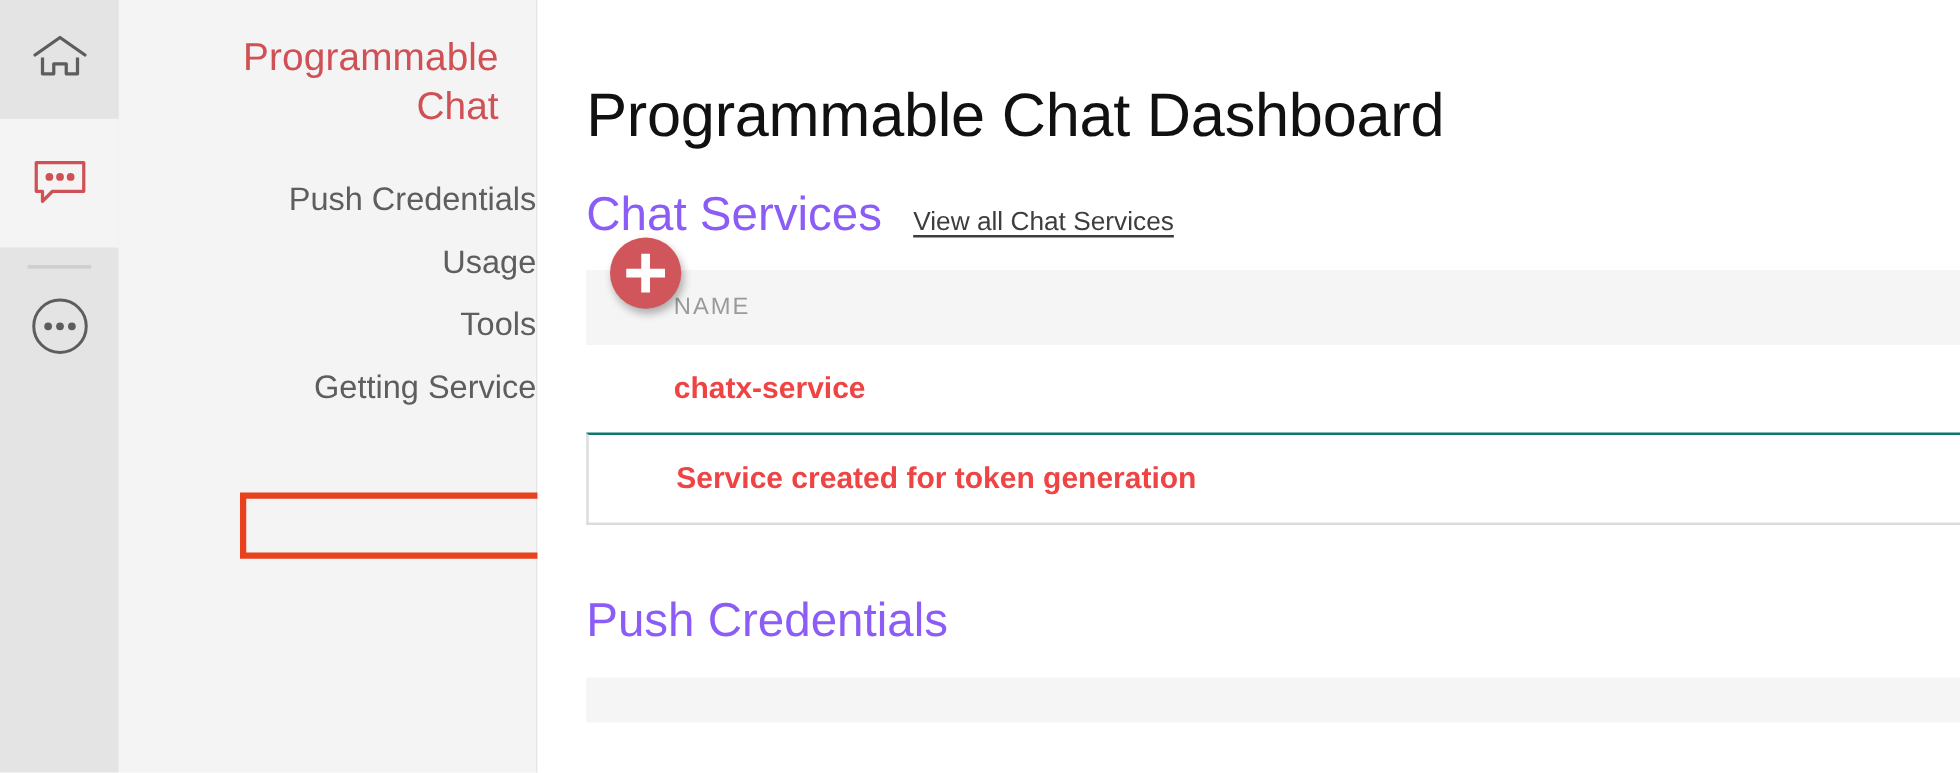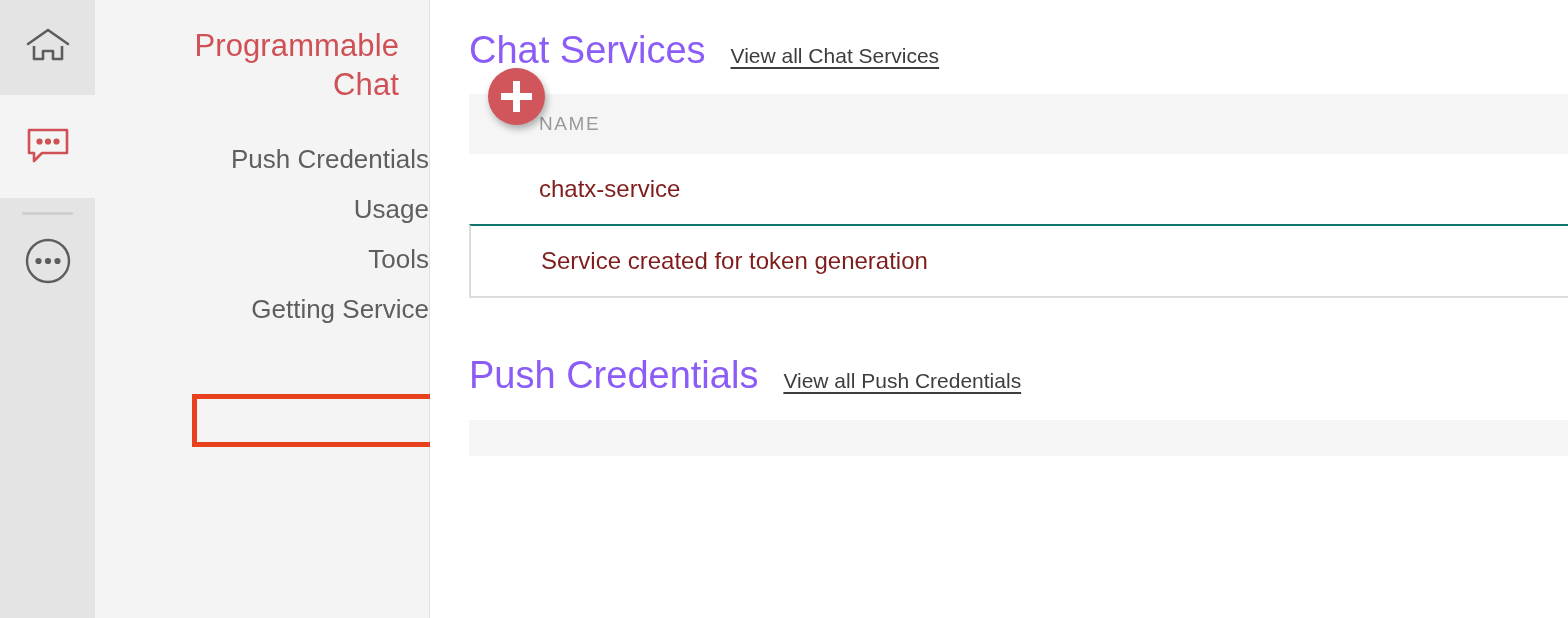--- a/index.html
+++ b/index.html
@@ -184,23 +184,23 @@
     box-sizing: border-box;
     background: #ffffff;
   }
   .table-row.bordered {
     border-top: 2px solid #0f766e;
     border-bottom: 2px solid #dcdcdc;
     border-left: 2px solid #dcdcdc;
     height: 74px;
   }
   .row-link {
-    color: #7f1d1d;
+    color: #ef4444;
     font-size: 24px;
-    font-weight: 400;
+    font-weight: 700;
     cursor: pointer;
     white-space: nowrap;
   }
 
   .add-button {
     position: absolute;
     left: 19px;
     top: -26px;
     width: 57px;
     height: 57px;
@@ -289,20 +289,21 @@
       <li class="nav-item">Usage</li>
       <li class="nav-item highlighted">Tools</li>
       <li class="nav-item">Getting Service</li>
     </ul>
 
     <div class="tools-highlight"></div>
   </div>
 
   <div class="main">
 
+    <h1 class="page-title">Programmable Chat Dashboard</h1>
 
     <div class="section-head">
       <span class="section-title">Chat Services</span>
       <span class="section-link">View all Chat Services</span>
     </div>
 
     <div class="table-block">
 
       <button class="add-button">
         <span class="plus-h"></span>
@@ -317,21 +318,20 @@
         <span class="row-link">chatx-service</span>
       </div>
 
       <div class="table-row bordered">
         <span class="row-link">Service created for token generation</span>
       </div>
     </div>
 
     <div class="section-head second">
       <span class="section-title">Push Credentials</span>
-      <span class="section-link">View all Push Credentials</span>
     </div>
 
     <div class="pc-table-block">
       <div class="pc-header-row"></div>
     </div>
 
   </div>
 </div>
 
 </body></html>

